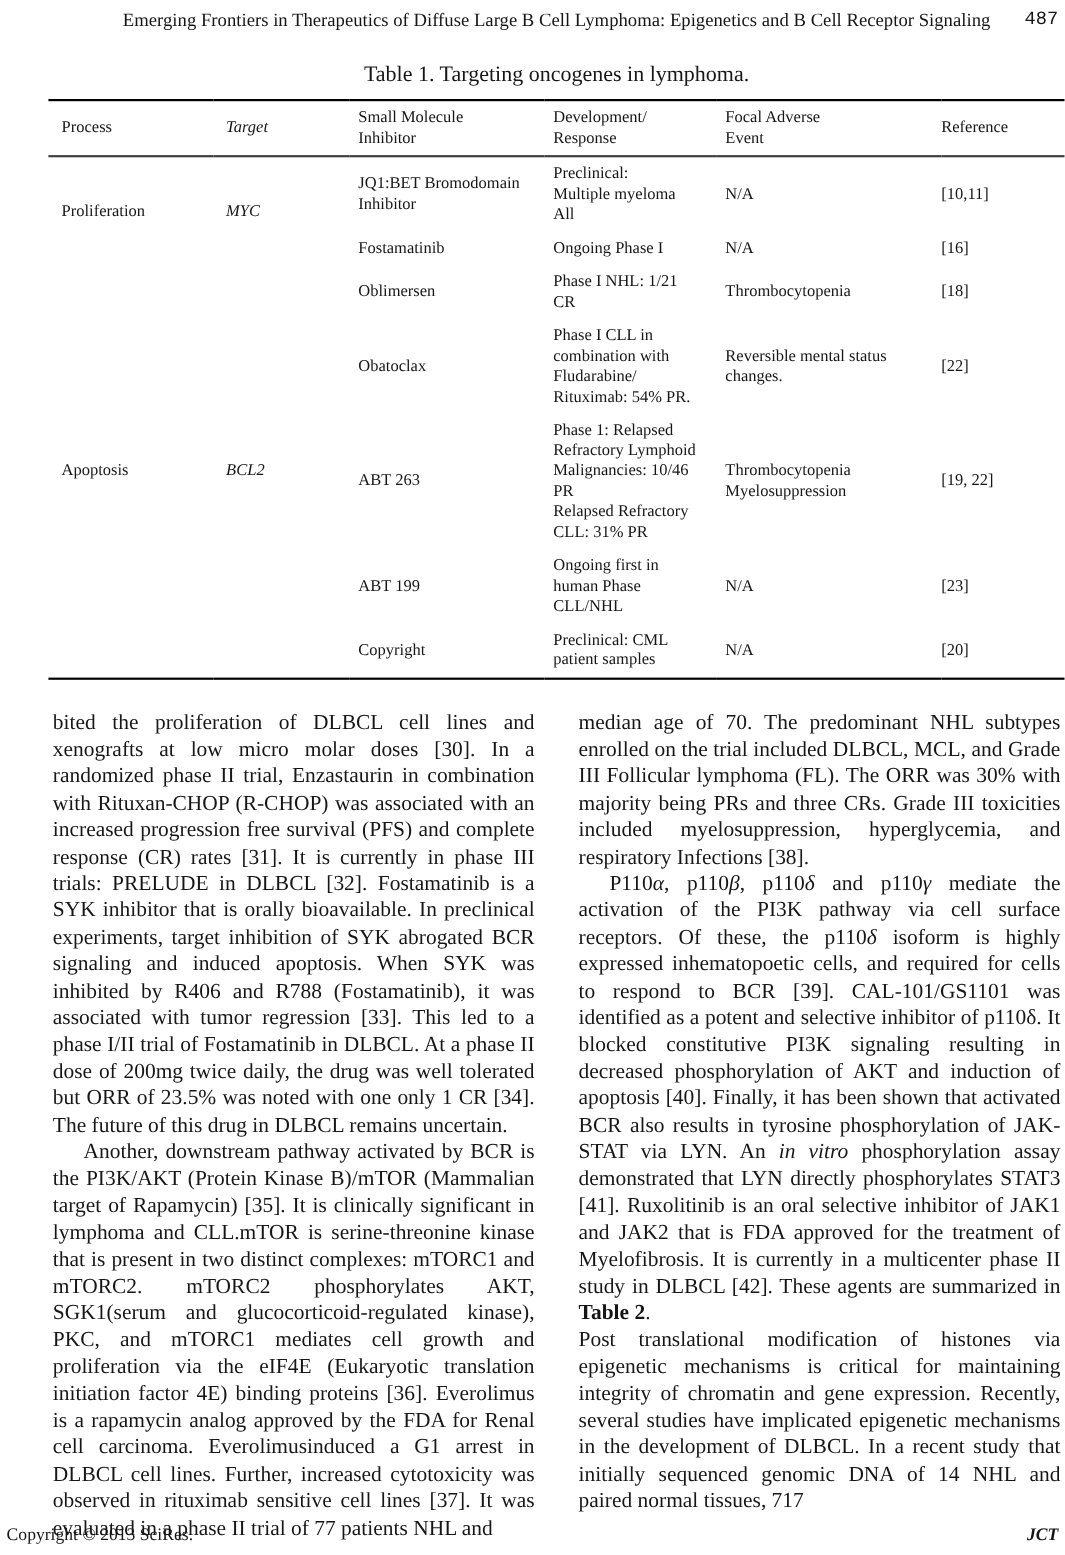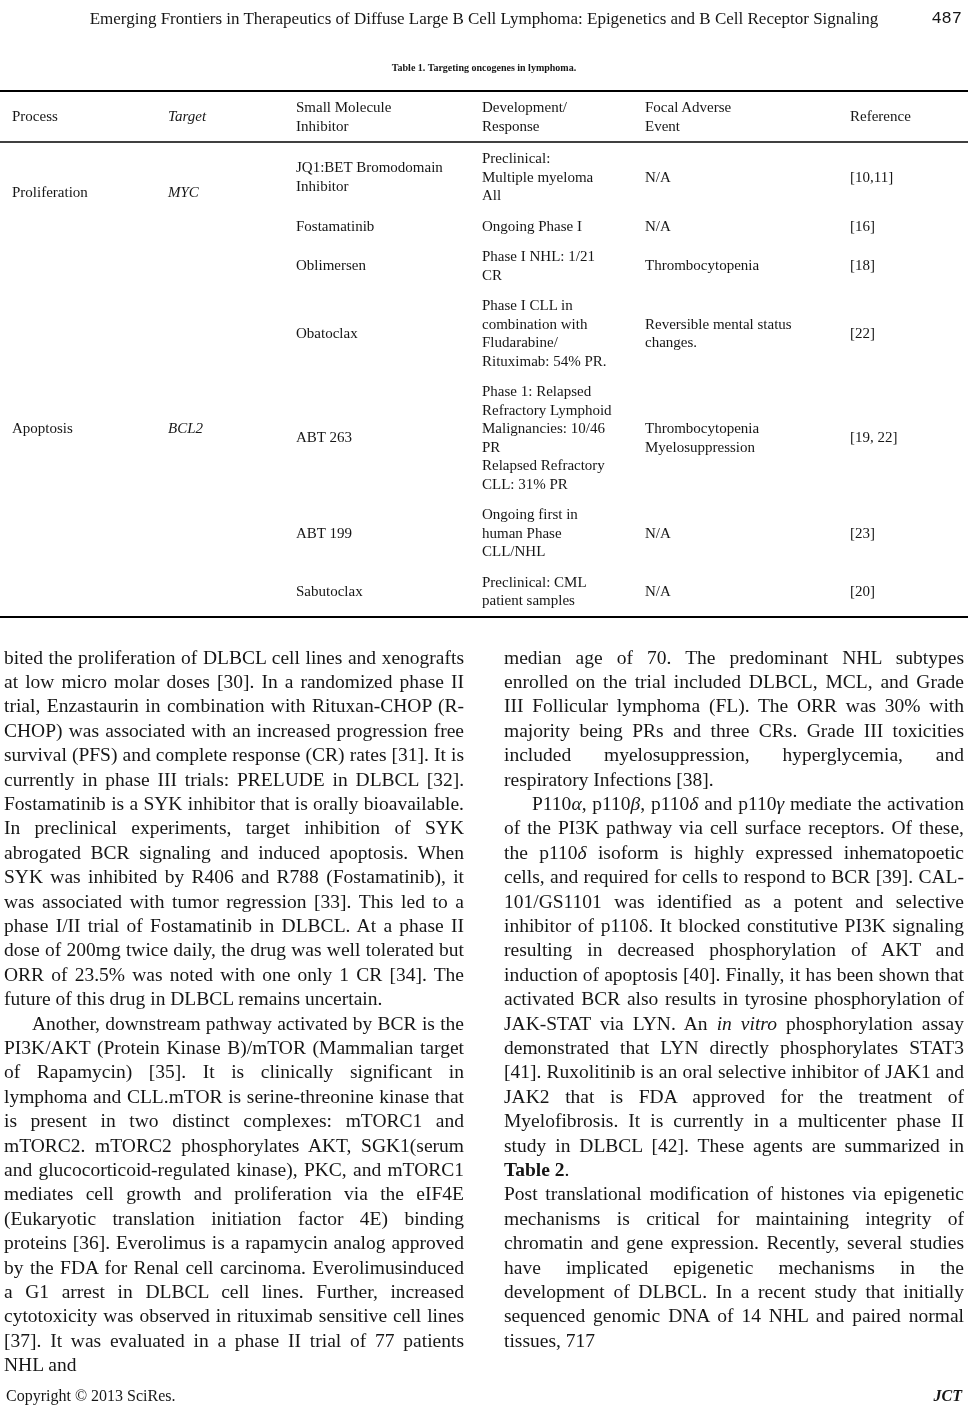--- a/index.html
+++ b/index.html
@@ -6,20 +6,21 @@
   .page {
     position: relative;
     width: 968px;
     height: 1414px;
     margin: 0 auto;
     background: #ffffff;
     color: #161616;
     font-family: "Liberation Serif", "DejaVu Serif", serif;
     overflow: hidden;
     box-sizing: border-box;
+    padding-left: 44px;
   }
 
   
   .running-header {
     position: relative;
     padding: 8px 6px 0 6px;
     text-align: center;
     font-size: 17px;
     line-height: 22px;
   }
@@ -27,22 +28,22 @@
     position: absolute;
     right: 6px;
     top: 8px;
     font-family: Liberation Mono, monospace;
   }
 
   
   .table-caption {
     margin-top: 28px;
     text-align: center;
-    font-weight: bold;
-    font-size: 10px;
+    font-weight: normal;
+    font-size: 20px;
     line-height: 20px;
   }
 
   
   table.oncogene-table {
     width: 100%;
     margin-top: 12px;
     border-collapse: collapse;
     font-size: 15px;
     line-height: 18.5px;
@@ -184,21 +185,21 @@
       </tr>
       <tr>
         <td>ABT 199</td>
         <td>Ongoing first in
 human Phase
 CLL/NHL</td>
         <td>N/A</td>
         <td class="c-ref">[23]</td>
       </tr>
       <tr>
-        <td>Sabutoclax</td>
+        <td>Copyright</td>
         <td>Preclinical: CML
 patient samples</td>
         <td>N/A</td>
         <td class="c-ref">[20]</td>
       </tr>
     </tbody>
   </table>
 
   <div class="columns">
     <div class="col">

